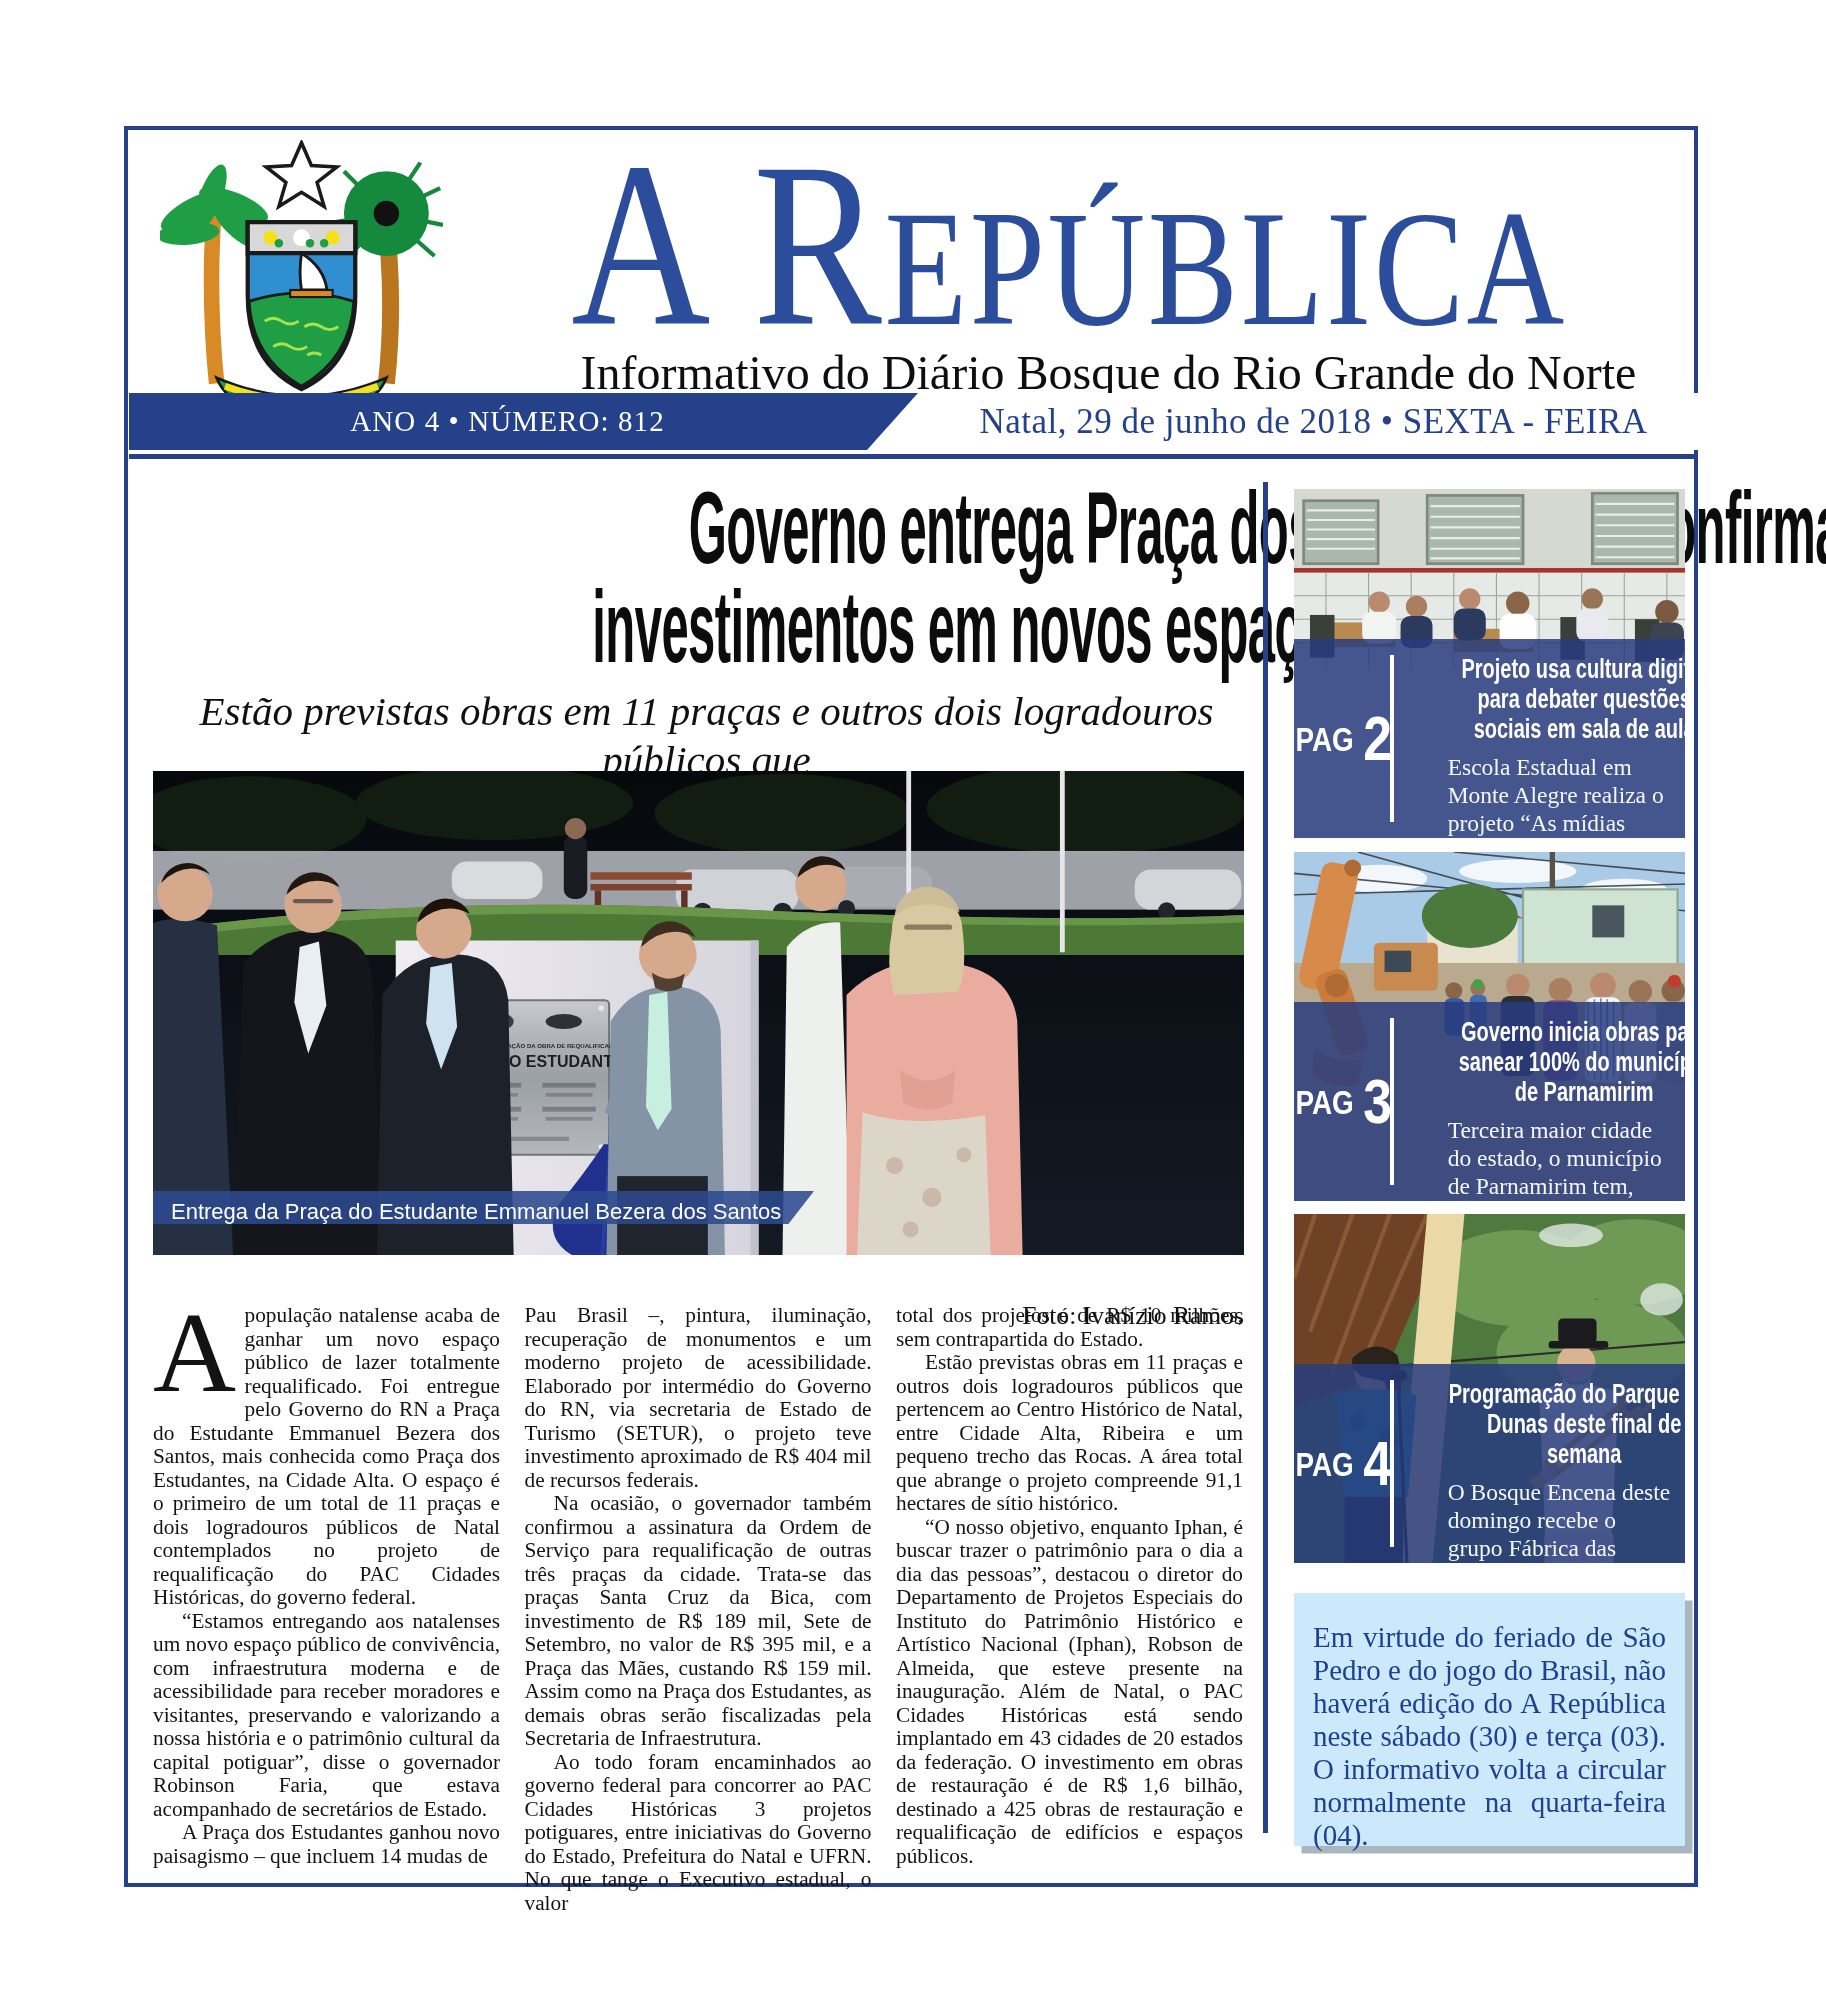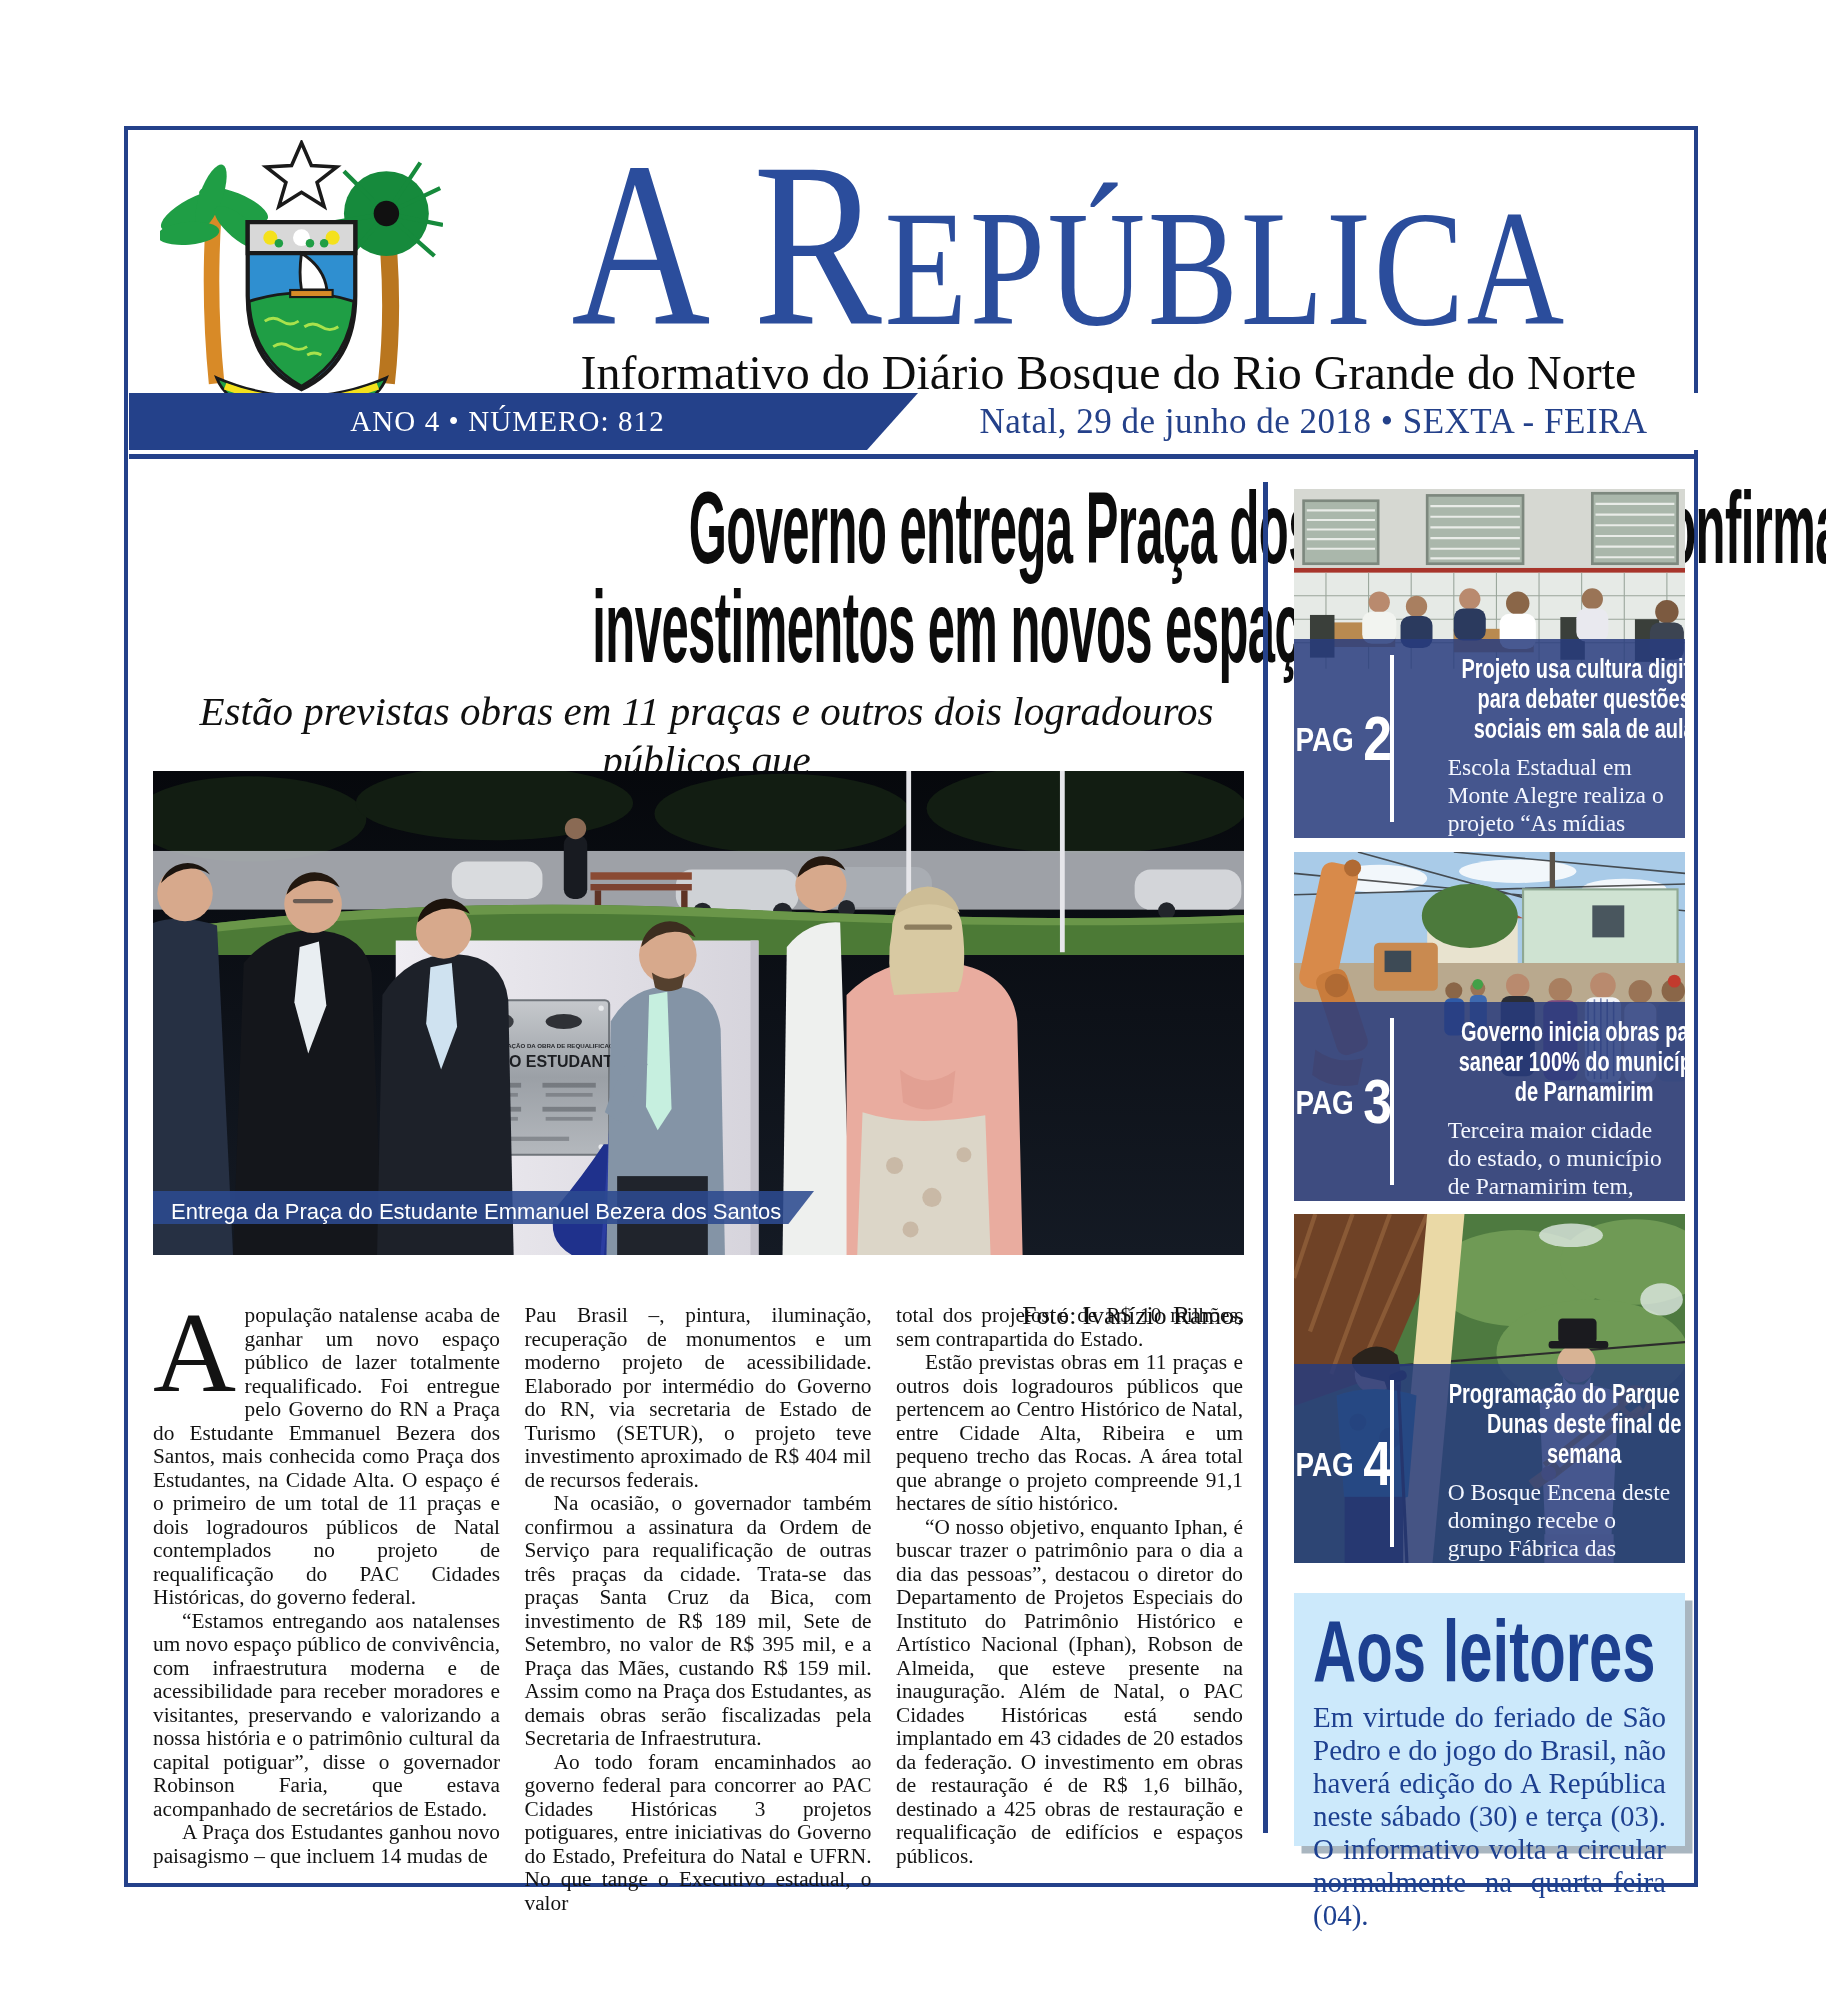--- a/index.html
+++ b/index.html
@@ -459,16 +459,15 @@
     </div>
     <div class="odiv"></div>
     <div class="ocell-r">
       <div class="otitle">Programação do Parque das Dunas deste final de semana</div>
       <div class="otext serif">O Bosque Encena deste domingo recebe o grupo Fábrica das Maravilhas e o Som da Mata recebe o Duetto Cabroso</div>
     </div>
   </div>
 </div>
 
 <div class="abs notice">
-  <div><span class="cond ntitle">Aos leitores</span></div>
   <div class="ntext serif">Em virtude do feriado de São Pedro e do jogo do Brasil, não haverá edição do A República neste sábado (30) e terça (03). O informativo volta a circular normalmente na quarta-feira (04).</div>
 </div>
 
 
 </body></html>

